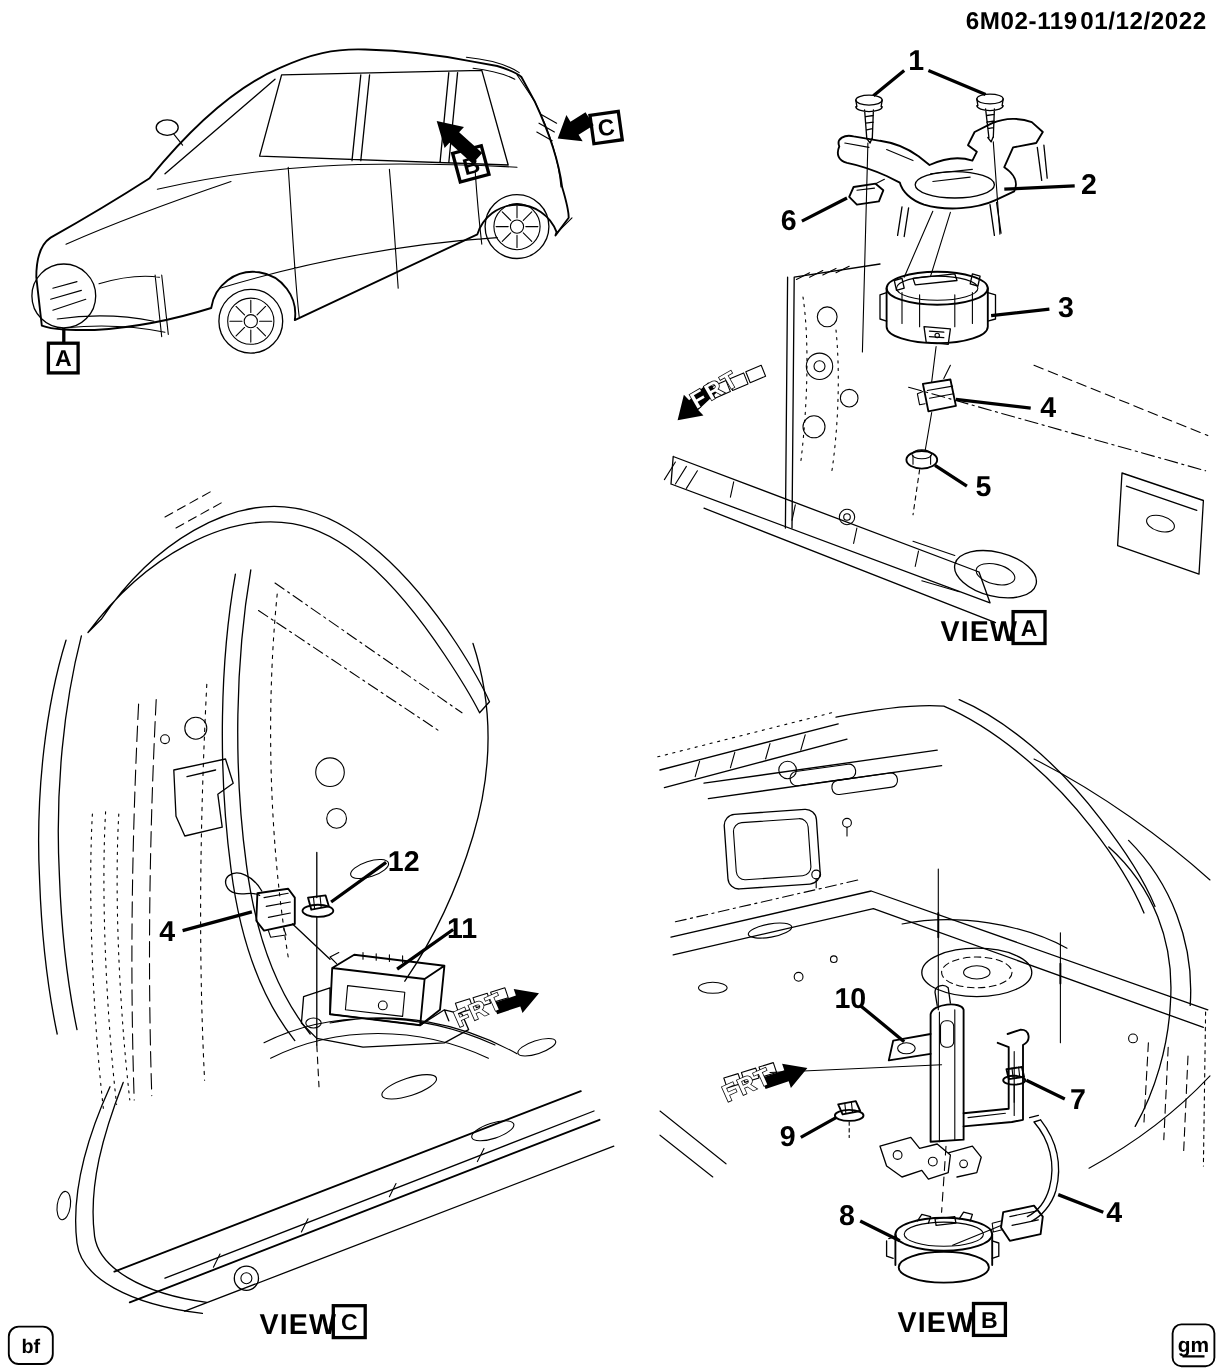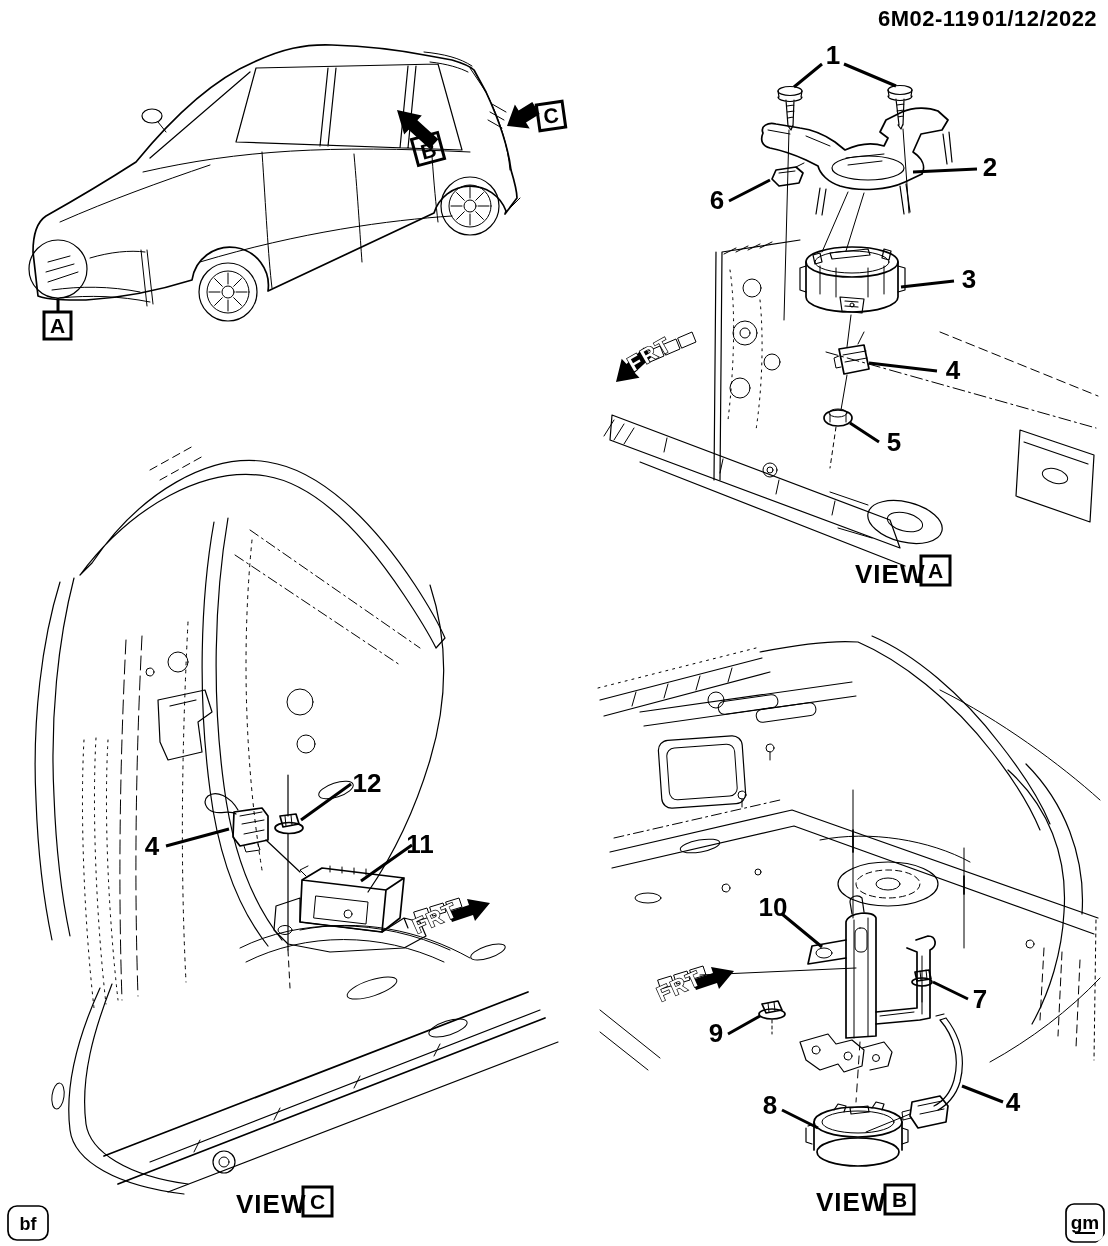--- a/index.html
+++ b/index.html
@@ -1,16 +1,16 @@
 <!DOCTYPE html>
 <html><head>
 <meta charset="utf-8">
 <style>
   html,body{margin:0;padding:0;background:#fff;}
-  .page{width:1108px;height:1246px;background:#fff;position:relative;overflow:hidden;border-radius:24px;}
+  .page{width:1108px;height:1246px;background:#fff;position:relative;overflow:hidden;}
   svg{display:block;}
   text{font-family:"Liberation Sans","DejaVu Sans",sans-serif;fill:#000;}
   .hdr{font-size:22px;font-weight:bold;letter-spacing:.5px;}
   .callout{font-size:26px;font-weight:bold;}
   .viewword{font-size:26px;font-weight:bold;letter-spacing:1px;}
   .boxletter{font-size:21px;font-weight:bold;}
   .frt{font-size:21px;font-weight:bold;letter-spacing:2px;fill:#fff;stroke:#000;stroke-width:1.4px;paint-order:stroke fill;}
   .mark{font-size:18px;font-weight:bold;}
   .ln{stroke:#000;fill:none;stroke-width:1.2;stroke-linecap:round;stroke-linejoin:round;}
   .ln2{stroke:#000;fill:none;stroke-width:1.7;stroke-linecap:round;stroke-linejoin:round;}

